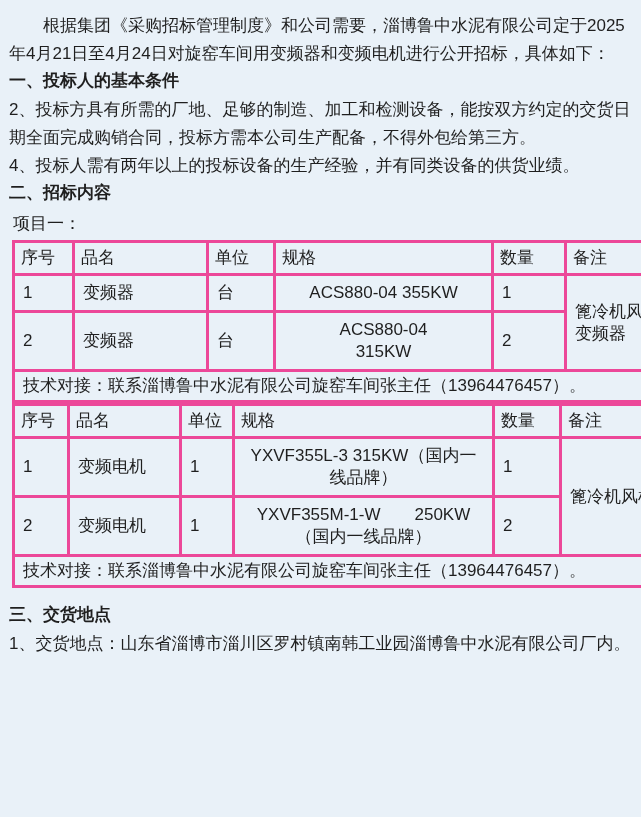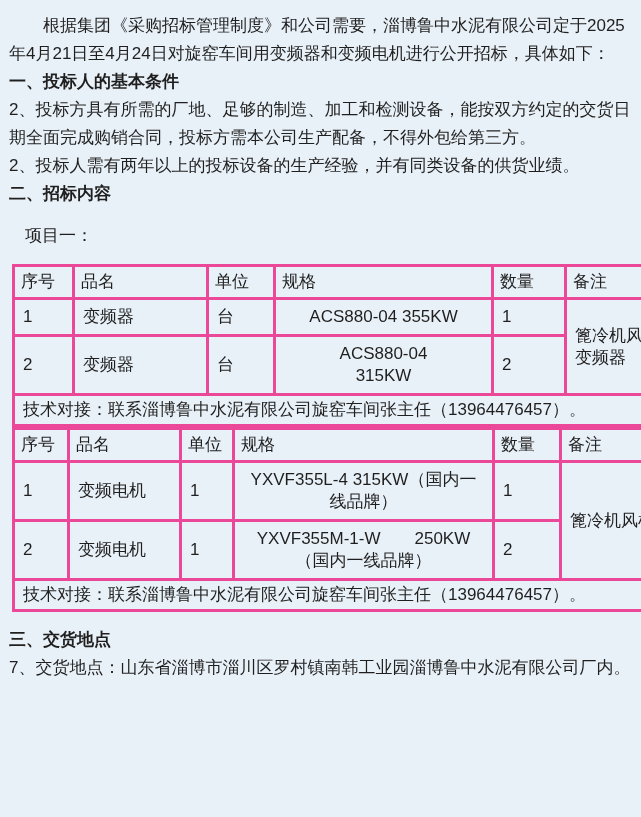--- a/index.html
+++ b/index.html
@@ -18,22 +18,23 @@
     font-size:17px;
     line-height:28px;
   }
   .para{margin:0;}
   .intro{text-indent:2em;}
   .sec-heading{
     margin:0;
     font-size:17px;
     font-weight:bold;
     line-height:28px;
+    font-family:Liberation Mono, monospace;
   }
-  .proj-label{margin:16px;line-height:24px;}
+  .proj-label{margin:4px;line-height:24px;}
   .proj-label.second{margin-top:12px;}
   .sec3{margin-top:14px;}
   table{
     border-collapse:collapse;
     table-layout:fixed;
     width:620px;
     margin-left:3px;
   }
   td,th{
     border:3px solid #ec4899;
@@ -58,21 +59,21 @@
 </style>
 </head>
 <body>
 
 <div class="page">
 
   <p class="para intro">根据集团《采购招标管理制度》和公司需要，淄博鲁中水泥有限公司定于2025年4月21日至4月24日对旋窑车间用变频器和变频电机进行公开招标，具体如下：</p>
 
   <h3 class="sec-heading">一、投标人的基本条件</h3>
   <p class="para">2、投标方具有所需的厂地、足够的制造、加工和检测设备，能按双方约定的交货日期全面完成购销合同，投标方需本公司生产配备，不得外包给第三方。</p>
-  <p class="para">2、投标人需有两年以上的投标设备的生产经验，并有同类设备的供货业绩。</p>
+  <p class="para">4、投标人需有两年以上的投标设备的生产经验，并有同类设备的供货业绩。</p>
 
   <h3 class="sec-heading">二、招标内容</h3>
 
   <p class="proj-label">项目一：</p>
   <table class="t1">
     <tbody>
       <tr>
         <th class="c1">序号</th>
         <th class="c2">品名</th>
         <th class="c3">单位</th>
@@ -109,34 +110,34 @@
         <th class="c2">品名</th>
         <th class="c3">单位</th>
         <th class="c4">规格</th>
         <th class="c5">数量</th>
         <th class="c6">备注</th>
       </tr>
       <tr>
         <td class="c1">1</td>
         <td class="c2">变频电机</td>
         <td class="c3">1</td>
-        <td class="c4 spec">YXVF355L-4 315KW（国内一线品牌）</td>
+        <td class="c4 spec">YXVF355L-3 315KW（国内一线品牌）</td>
         <td class="c5">1</td>
         <td class="c6" rowspan="2">篦冷机风机用</td>
       </tr>
       <tr>
         <td class="c1">2</td>
         <td class="c2">变频电机</td>
         <td class="c3">1</td>
         <td class="c4 spec">YXVF355M-1-W　　250KW
 （国内一线品牌）</td>
         <td class="c5">2</td>
       </tr>
       <tr class="footer-row">
         <td colspan="6">技术对接：联系淄博鲁中水泥有限公司旋窑车间张主任（13964476457）。</td>
       </tr>
     </tbody>
   </table>
 
   <h3 class="sec-heading sec3">三、交货地点</h3>
-  <p class="para">7、交货地点：山东省淄博市淄川区罗村镇南韩工业园淄博鲁中水泥有限公司厂内。</p>
+  <p class="para">1、交货地点：山东省淄博市淄川区罗村镇南韩工业园淄博鲁中水泥有限公司厂内。</p>
 
 </div>
 
 </body></html>

